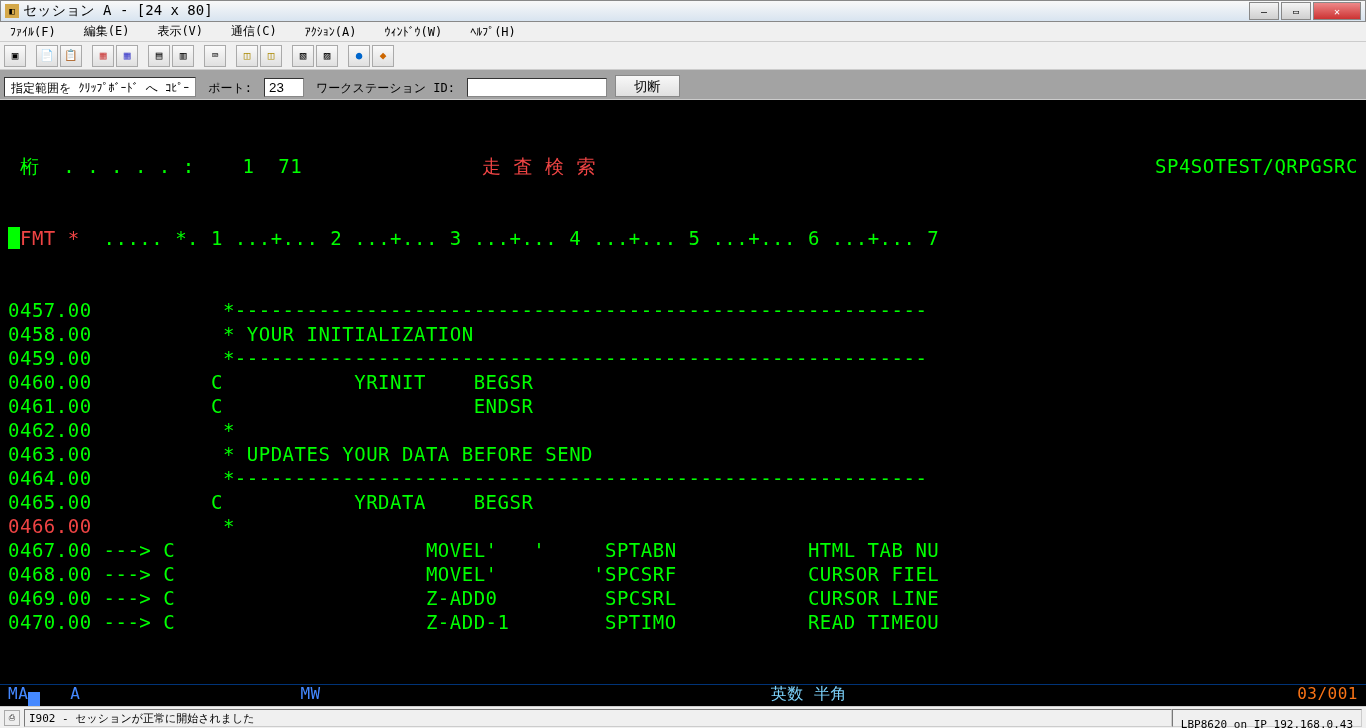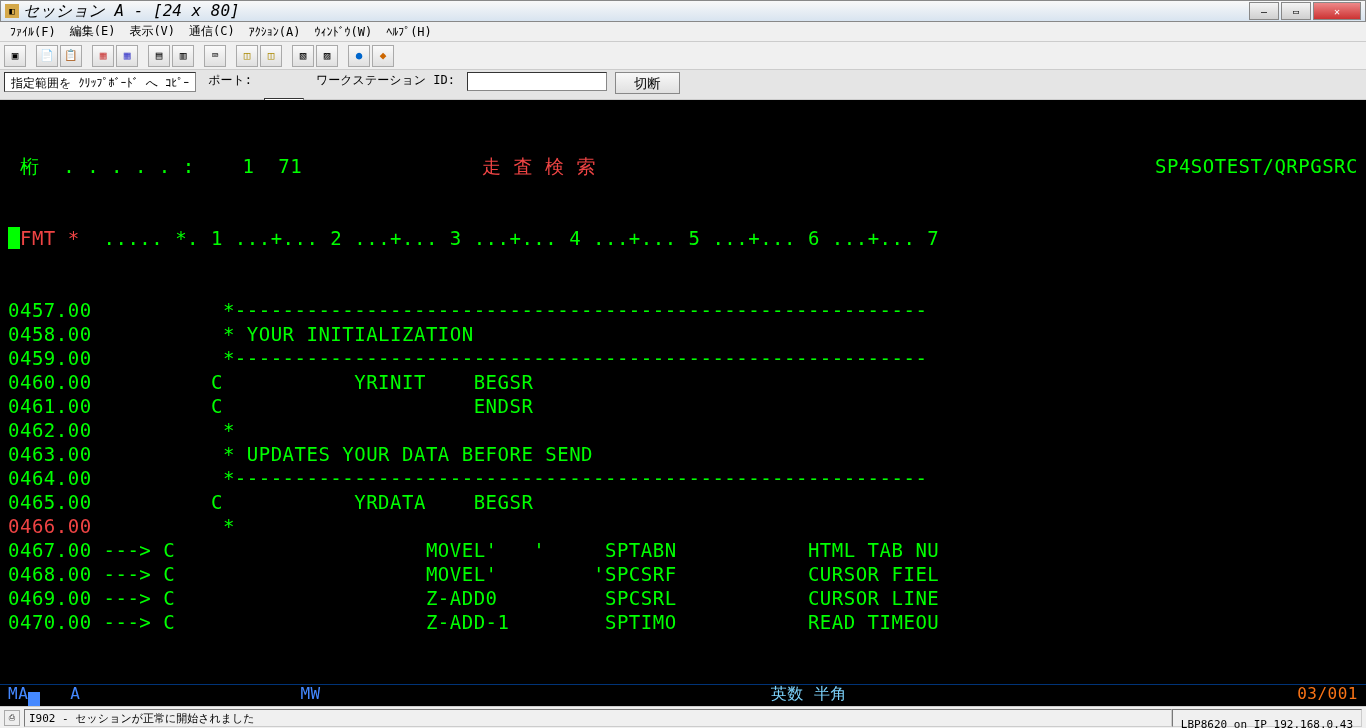--- a/index.html
+++ b/index.html
@@ -1,36 +1,36 @@
 <!DOCTYPE html>
 <html><head>
 <meta charset="utf-8">
 <style>
 * { margin: 0; padding: 0; box-sizing: border-box; }
 body { font-family: "MS Gothic", "Meiryo", monospace; font-size: 12px; background: #fff; width: 1366px; height: 728px; overflow: hidden; }
 
 
 .titlebar { height: 22px; background: linear-gradient(to bottom, #f8f8f8, #d8e4f0); border: 1px solid #888; display: flex; align-items: center; padding: 0 4px; }
 .titlebar-icon { width: 14px; height: 14px; background: #d4a84a; margin-right: 4px; display: inline-flex; align-items: center; justify-content: center; font-size: 9px; }
-.titlebar-text { flex: 1; font-size: 16px; font-style: italic; }
+.titlebar-text { flex: 1; font-size: 14px; }
 .win-controls { display: flex; gap: 2px; }
 .win-btn { width: 30px; height: 18px; background: linear-gradient(to bottom, #f4f4f4, #d0d0d0); border: 1px solid #888; display: flex; align-items: center; justify-content: center; font-size: 10px; cursor: pointer; }
 .win-btn.close { background: linear-gradient(to bottom, #e88, #c33); color: #fff; width: 48px; }
 
 
-.menubar { height: 20px; background: #f0f0f0; border-bottom: 1px solid #ccc; display: flex; align-items: center; padding: 0 4px; gap: 2px; }
+.menubar { height: 20px; background: #f0f0f0; border-bottom: 1px solid #ccc; display: flex; align-items: center; padding: 0 4px; gap: 16px; }
 .menu-item { padding: 2px 6px; cursor: pointer; font-size: 12px; }
 
 
 .toolbar { height: 28px; background: #f0f0f0; border-bottom: 1px solid #ccc; display: flex; align-items: center; padding: 2px 4px; gap: 2px; }
 .tb-btn { width: 22px; height: 22px; background: linear-gradient(to bottom,#fafafa,#e0e0e0); border: 1px solid #aaa; display: inline-flex; align-items: center; justify-content: center; cursor: pointer; font-size: 11px; }
 .tb-sep { width: 6px; }
 
 
-.controlbar { height: 30px; background: #e5e5e5; border-bottom: 1px solid #ccc; display: flex; align-items: flex-start; padding: 2px 4px; gap: 8px; font-size: 12px; }
+.controlbar { height: 30px; background: #a3a3a3; border-bottom: 1px solid #ccc; display: flex; align-items: flex-end; padding: 2px 4px; gap: 8px; font-size: 12px; }
 .ctrl-box { background: #fff; border: 1px inset #888; padding: 2px 6px; min-width: 180px; height: 20px; }
 .ctrl-label { padding: 0 4px; }
 .ctrl-input { background: #fff; border: 1px inset #888; padding: 1px 4px; height: 19px; }
 .ctrl-btn { background: linear-gradient(to bottom,#f8f8f8,#e0e0e0); border: 1px solid #888; padding: 2px 18px; height: 22px; cursor: pointer; }
 
 
 .terminal { background: #000; height: 606px; padding: 6px 8px; font-family: "MS Gothic", monospace; font-size: 19px; line-height: 24px; letter-spacing: 0.5px; white-space: pre; overflow: hidden; position: relative; }
 .term-line { height: 24px; }
 .g { color: #00ff00; }
 .w { color: #ef4444; text-align: right; }

